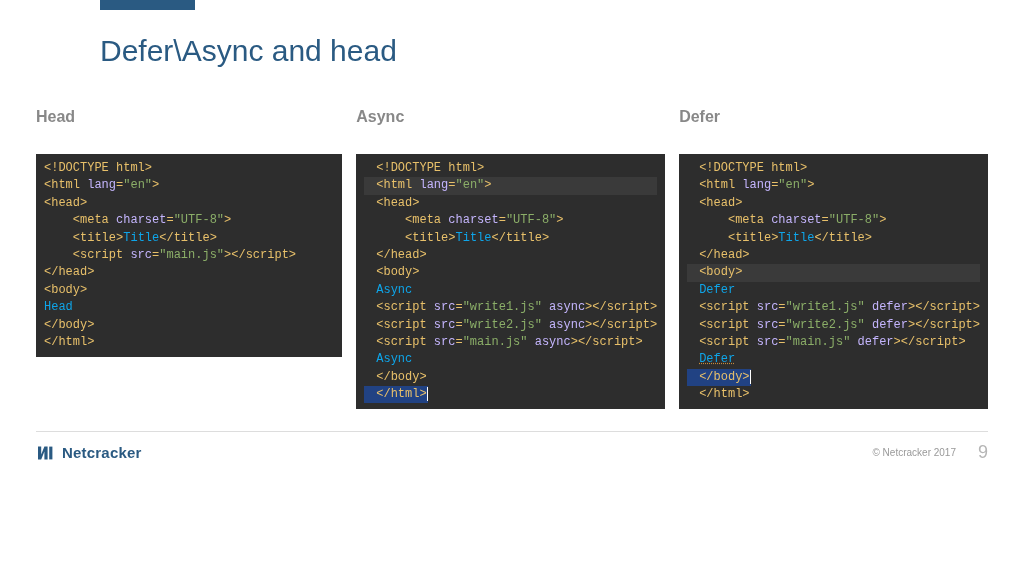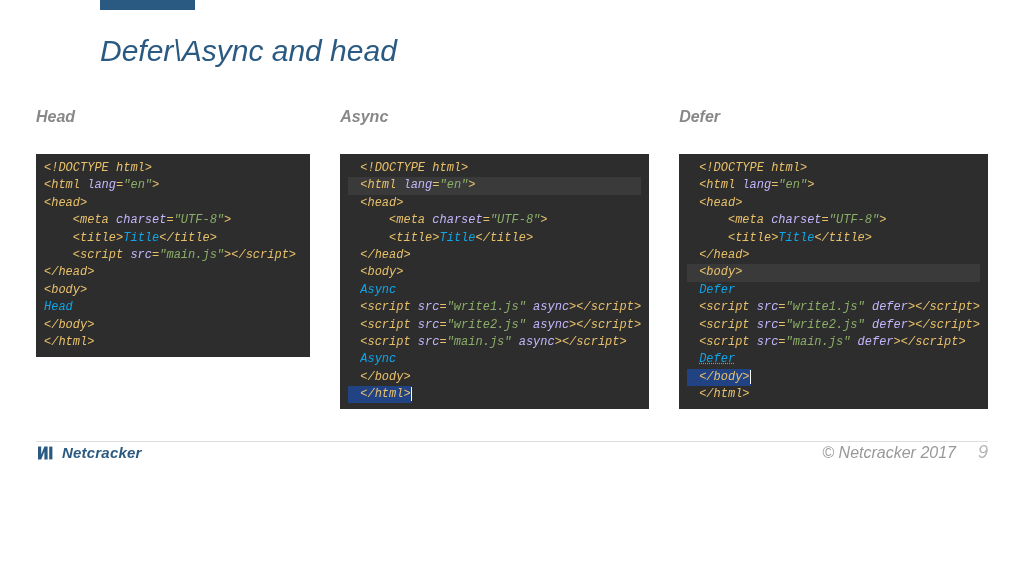--- a/index.html
+++ b/index.html
@@ -1,37 +1,37 @@
 <!DOCTYPE html>
 <html><head>
 <meta charset="utf-8">
 <style>
   * { margin: 0; padding: 0; box-sizing: border-box; }
   html, body { width: 1024px; height: 574px; font-family: Arial, Helvetica, sans-serif; background: #fff; color: #333; }
-  .page { position: relative; width: 1024px; height: 481px; font-style: italic; }
+  .page { position: relative; width: 1024px; height: 481px; }
   .accent-tab { position: absolute; top: 0; left: 100px; width: 95px; height: 10px; background: #2a5a82; }
   .slide-title { position: absolute; top: 34px; left: 100px; font-size: 30px; color: #2a5a82; font-weight: 400; }
-  .columns { position: absolute; top: 108px; left: 36px; right: 36px; display: flex; gap: 30px; }
+  .columns { position: absolute; top: 108px; left: 36px; right: 36px; display: flex; gap: 14px; }
   .col { flex: 1; }
   .col-head { font-size: 16px; font-weight: 700; color: #888; margin-bottom: 28px; }
   .code-block { background: #2d2d2d; color: #ccc; font-family: Consolas, 'Courier New', monospace; font-size: 12px; line-height: 1.45; padding: 6px 8px 6px 8px; white-space: pre; overflow: hidden; }
   .tok-tag { color: #e8c06a; }
   .tok-attr { color: #c4b5fd; }
   .tok-str { color: #8bae68; }
   .tok-txt { color: #0ea5e9; }
   .line-hl { background: #3a3a3a; display: inline-block; width: 100%; }
   .line-caret { background: #214283; display: inline-block; }
   .caret { border-right: 1px solid #fff; }
   .gutter { color: #6a6a6a; margin-right: 6px; display:inline-block; width: 6px; text-align:right; }
   .squiggle { text-decoration: dotted underline; text-decoration-color: #c58b3a; }
-  .footer { position: absolute; bottom: 18px; left: 36px; right: 36px; border-top: 1px solid #ddd; display: flex; align-items: center; justify-content: space-between; }
+  .footer { position: absolute; bottom: 18px; left: 36px; right: 36px; border-top: 1px solid #ddd; padding-top: 10px; display: flex; align-items: center; justify-content: space-between; }
   .logo { display: flex; align-items: center; gap: 6px; }
   .logo-mark { width: 20px; height: 16px; }
   .logo-text { font-size: 15px; font-weight: 700; color: #2a5a82; letter-spacing: 0.2px; }
-  .copyright { font-size: 16px; color: #999; }
+  .copyright { font-size: 10px; color: #999; }
   .pagenum { font-size: 18px; color: #b5b5b5; margin-left: 22px; }
   .foot-right { display: flex; align-items: center; }
 </style>
 </head>
 <body>
 
 <div class="page">
   <div class="accent-tab"></div>
   <h1 class="slide-title">Defer\Async and head</h1>
 

